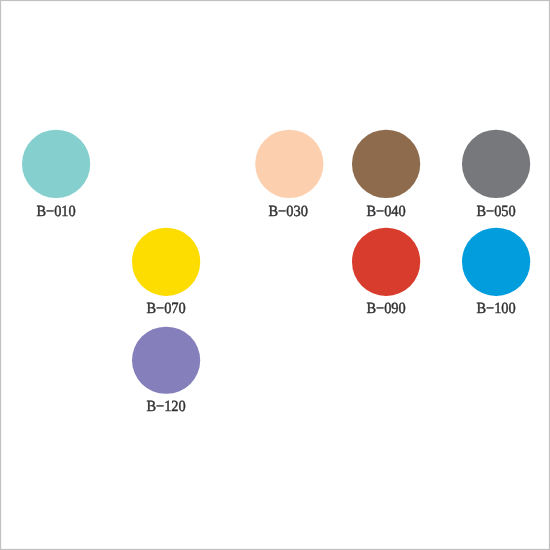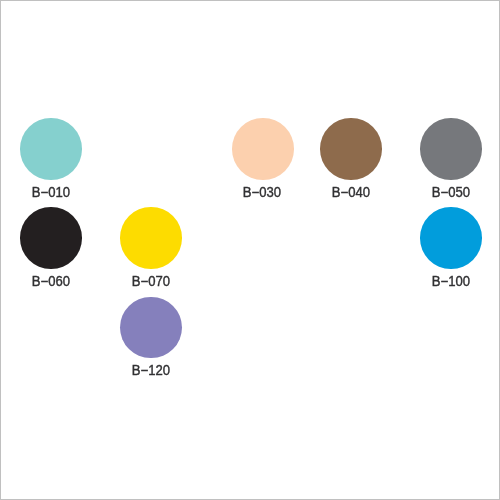--- a/index.html
+++ b/index.html
@@ -9,20 +9,21 @@
     background:#ffffff;
     font-family:"Liberation Sans", sans-serif;
     overflow:hidden;
     -webkit-font-smoothing:antialiased;
   }
   #frame {
     position:absolute; left:0; top:0;
     width:498px; height:498px;
     border:1px solid #c0c0c0;
     background:#ffffff;
+    font-family:Liberation Serif, serif;
   }
   #swatch-grid {
     position:absolute; left:0; top:0;
     width:498px; height:498px;
   }
   .swatch-cell { position:absolute; width:61.5px; height:61.5px; }
   .swatch-dot  { width:61.5px; height:61.5px; border-radius:50%; }
   .swatch-label {
     position:absolute; left:-19.65px; top:66.6px; width:100px;
     text-align:center;
@@ -61,27 +62,27 @@
     </div>
     <div class="swatch-cell r0 c3">
       <div class="swatch-dot" style="background: rgb(142, 107, 76);"></div>
       <div class="swatch-label">B−040</div>
     </div>
     <div class="swatch-cell r0 c4">
       <div class="swatch-dot" style="background: rgb(118, 120, 124);"></div>
       <div class="swatch-label">B−050</div>
     </div>
 
-    <div class="swatch-cell r1 c0">
-      <div class="swatch-dot" style="background: rgb(35, 31, 32);"></div>
-      <div class="swatch-label">B−060</div>
-    </div>
     <div class="swatch-cell r1 c1">
       <div class="swatch-dot" style="background: rgb(253, 220, 0);"></div>
       <div class="swatch-label">B−070</div>
+    </div>
+    <div class="swatch-cell r1 c3">
+      <div class="swatch-dot" style="background: rgb(216, 60, 44);"></div>
+      <div class="swatch-label">B−090</div>
     </div>
     <div class="swatch-cell r1 c4">
       <div class="swatch-dot" style="background: rgb(1, 157, 220);"></div>
       <div class="swatch-label">B−100</div>
     </div>
 
     <div class="swatch-cell r2 c1">
       <div class="swatch-dot" style="background: rgb(133, 128, 188);"></div>
       <div class="swatch-label">B−120</div>
     </div>

